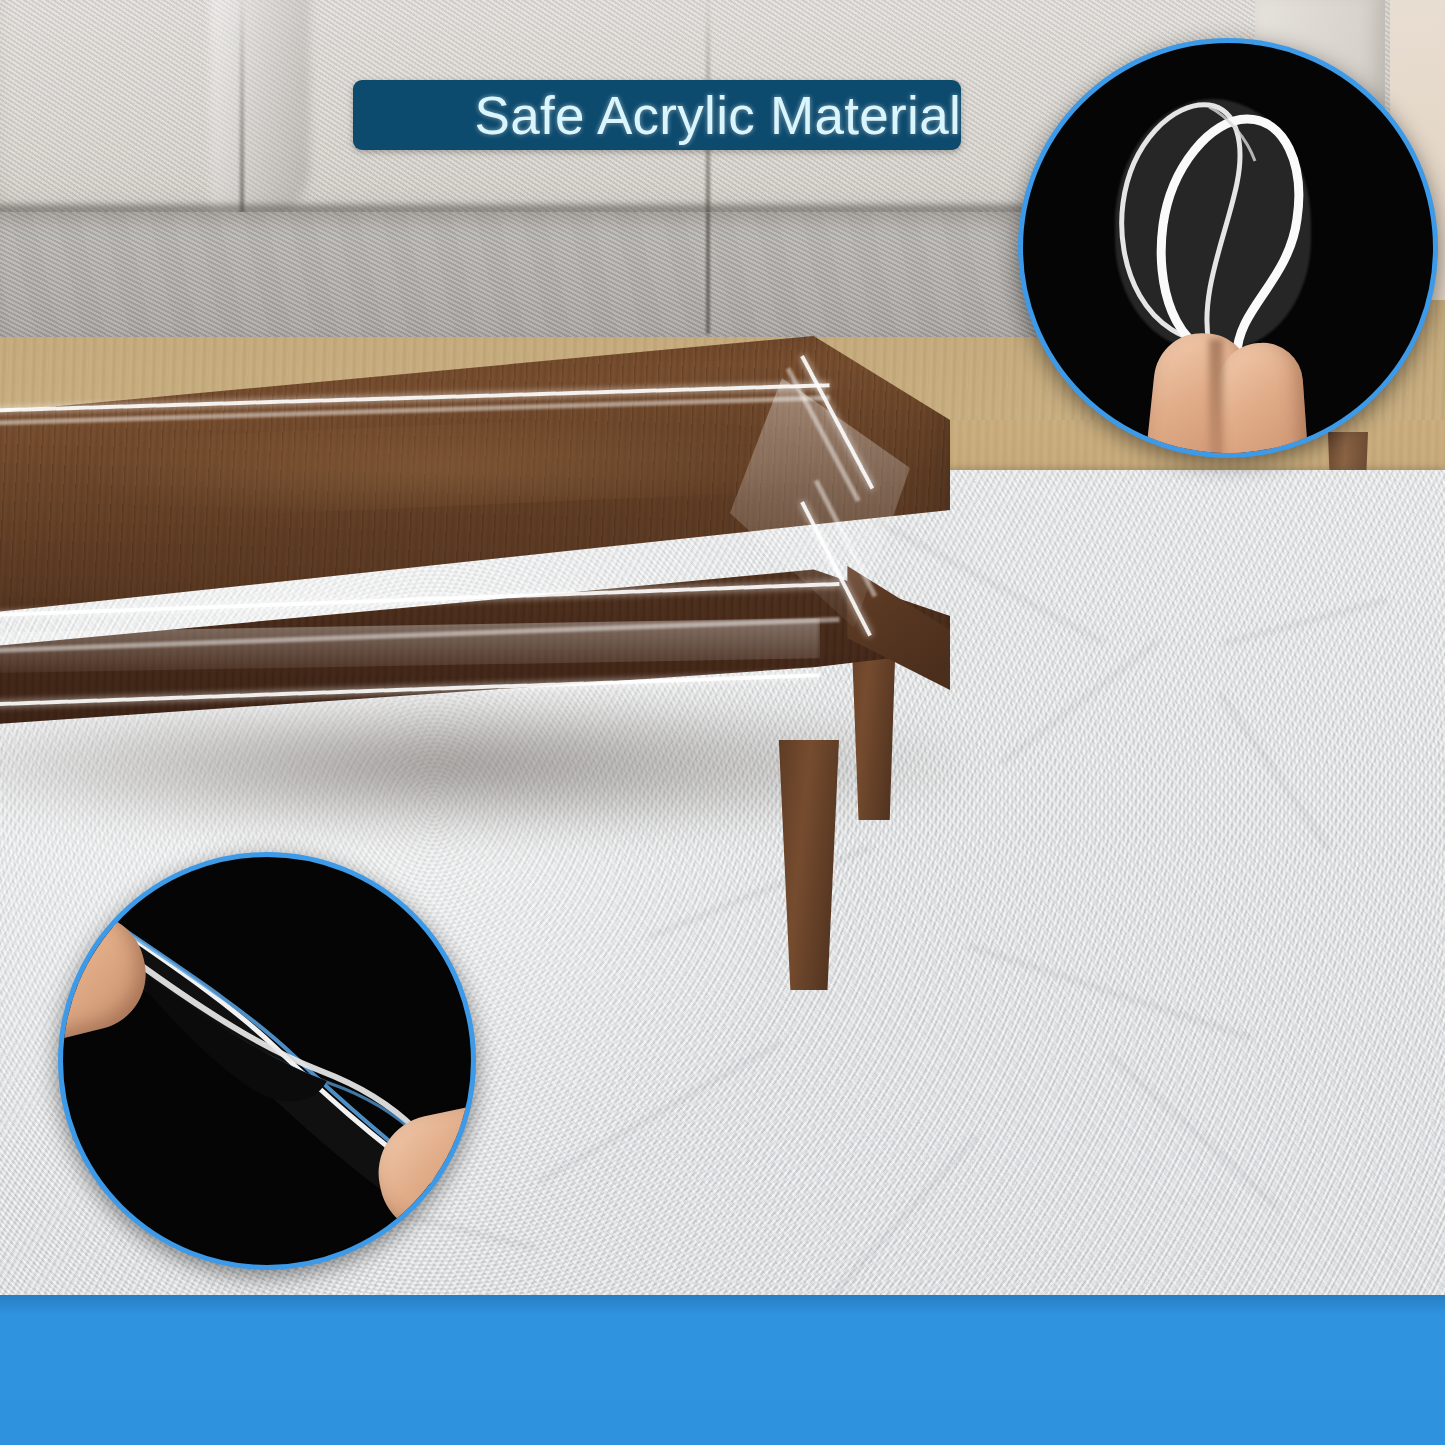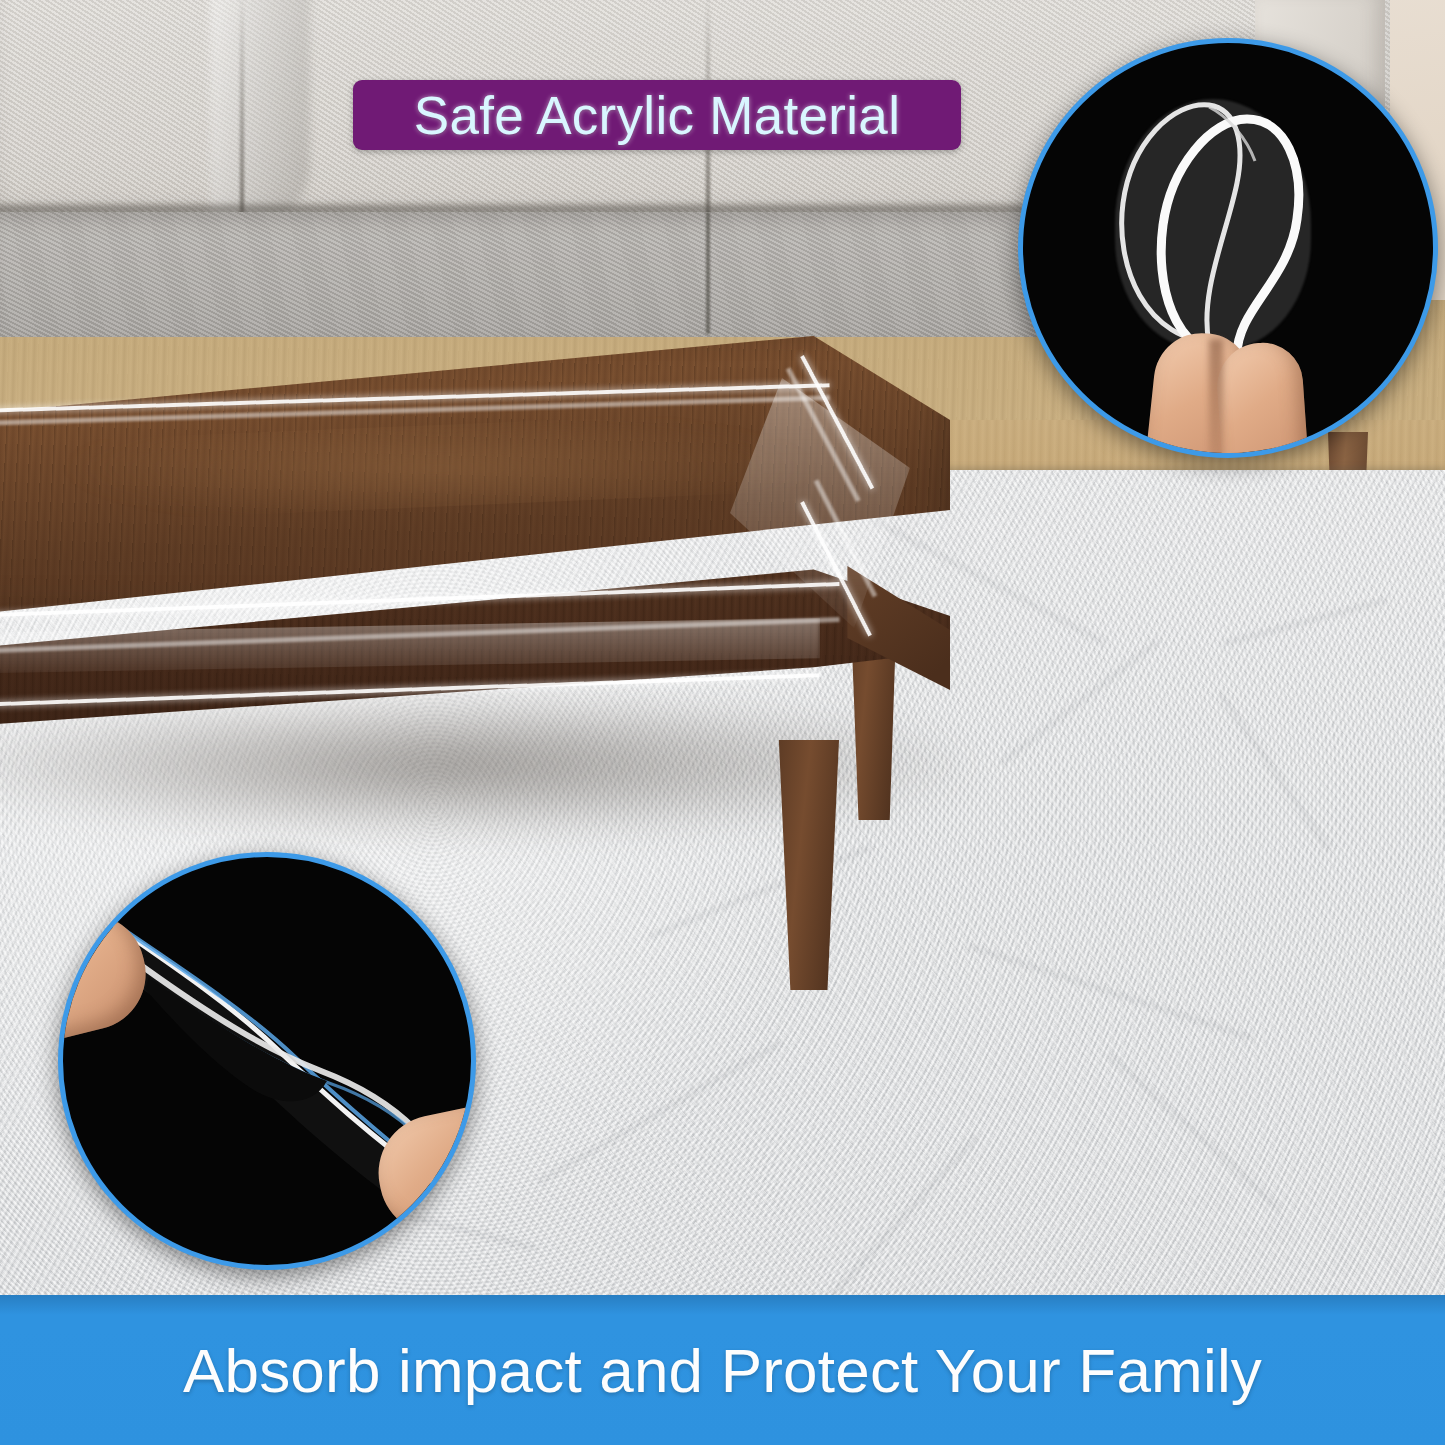--- a/index.html
+++ b/index.html
@@ -203,26 +203,26 @@
 
   .finger {
     position:absolute;
     background:linear-gradient(145deg,#f3cdb0,#e0ab87 45%,#c98f6d);
     box-shadow:inset -6px -8px 18px rgba(120,76,52,0.45);
   }
 
   
   .badge {
     position:absolute;
-    background:#701a75;
+    background:#0c4a6e;
     color:#d9f6ff;
     border-radius:9px;
     font-weight:400;
     letter-spacing:.3px;
-    display:flex; align-items:center; justify-content:center;
+    display:flex; align-items:center; justify-content:flex-end;
     text-shadow:0 0 5px rgba(255,255,255,0.55), 0 1px 2px rgba(0,0,0,0.25);
     box-shadow:0 2px 6px rgba(0,0,0,0.28);
     white-space:nowrap;
   }
   #badge-acrylic { left:353px; top:80px; width:608px; height:70px; font-size:53px; }
   #badge-soft    { left:470px; top:1172px; width:458px; height:64px; font-size:52px; }
 
   
   .banner {
     position:absolute; left:0; bottom:0; width:1445px; height:150px;
@@ -356,16 +356,15 @@
     <div class="finger" style="left:316px; top:258px; width:116px; height:120px; border-radius:58px 0 0 58px; transform:rotate(-12deg);"></div>
   </div>
 
   <div class="badge" id="badge-acrylic">
     <span>Safe Acrylic Material</span>
   </div>
 
 
   <div class="banner">
     <div class="banner-top-rule"></div>
-    <div class="banner-text">Absorb impact and Protect Your Family</div>
   </div>
 
 </div>
 
 </body></html>

